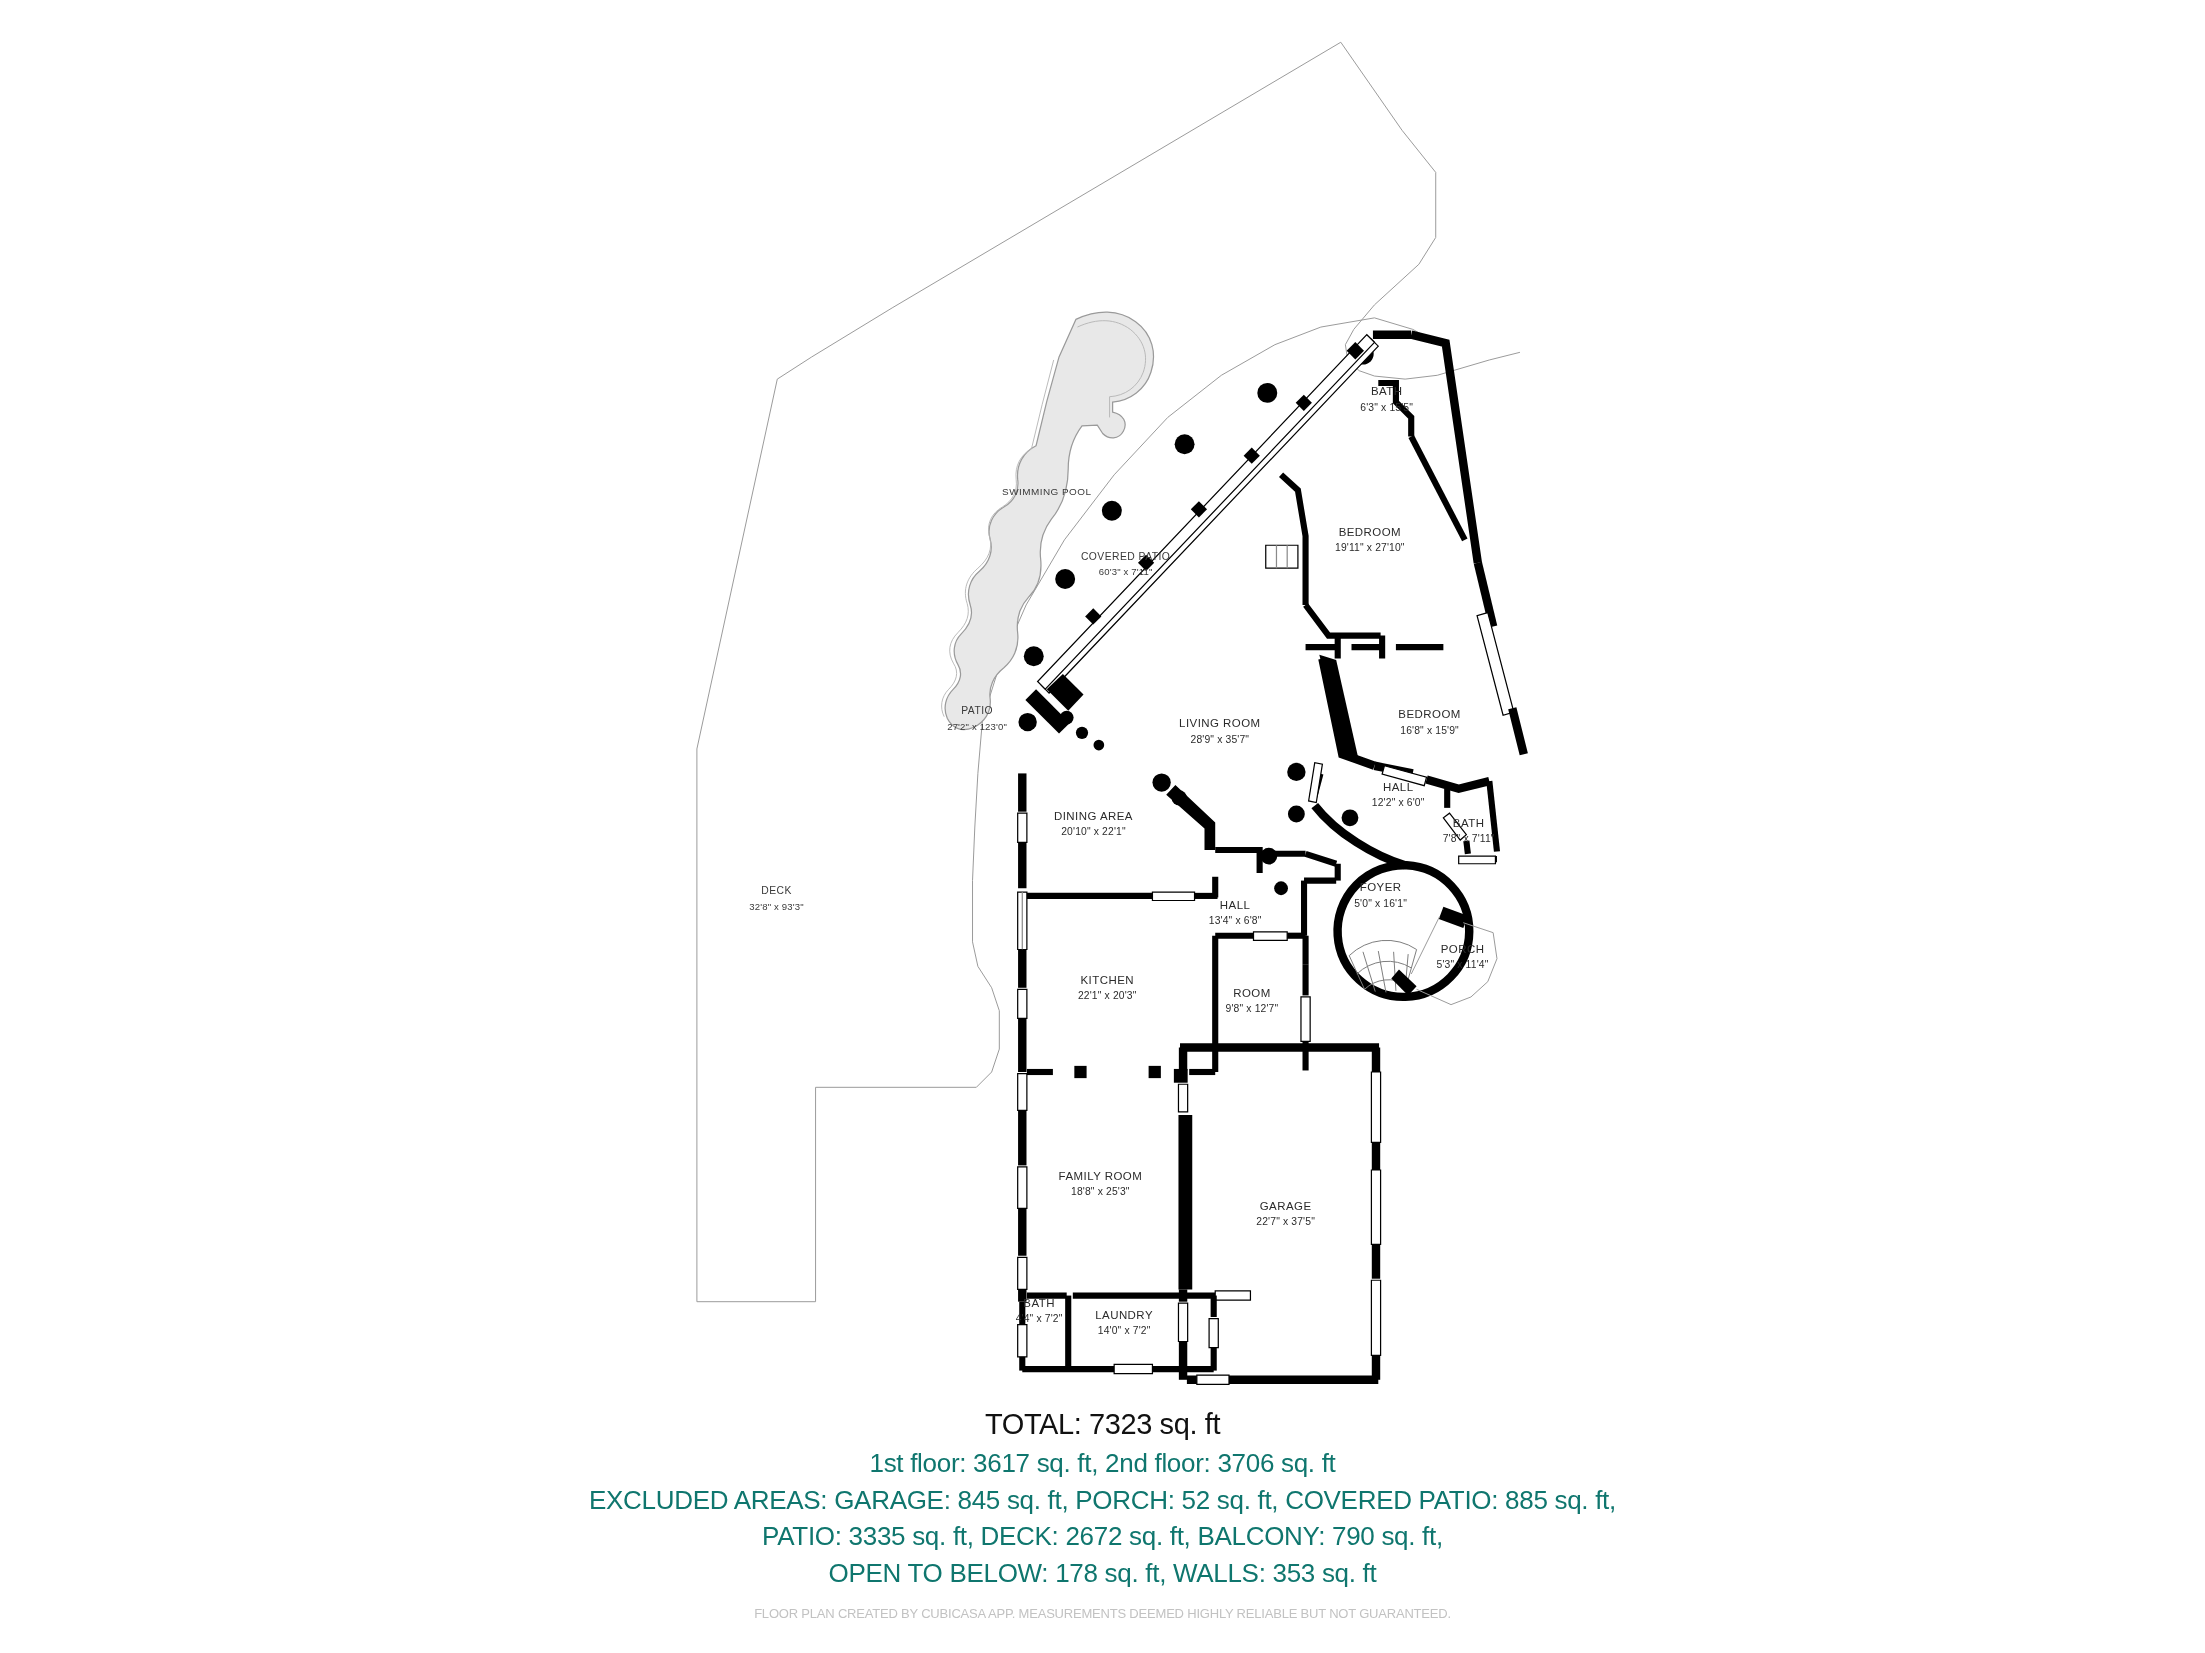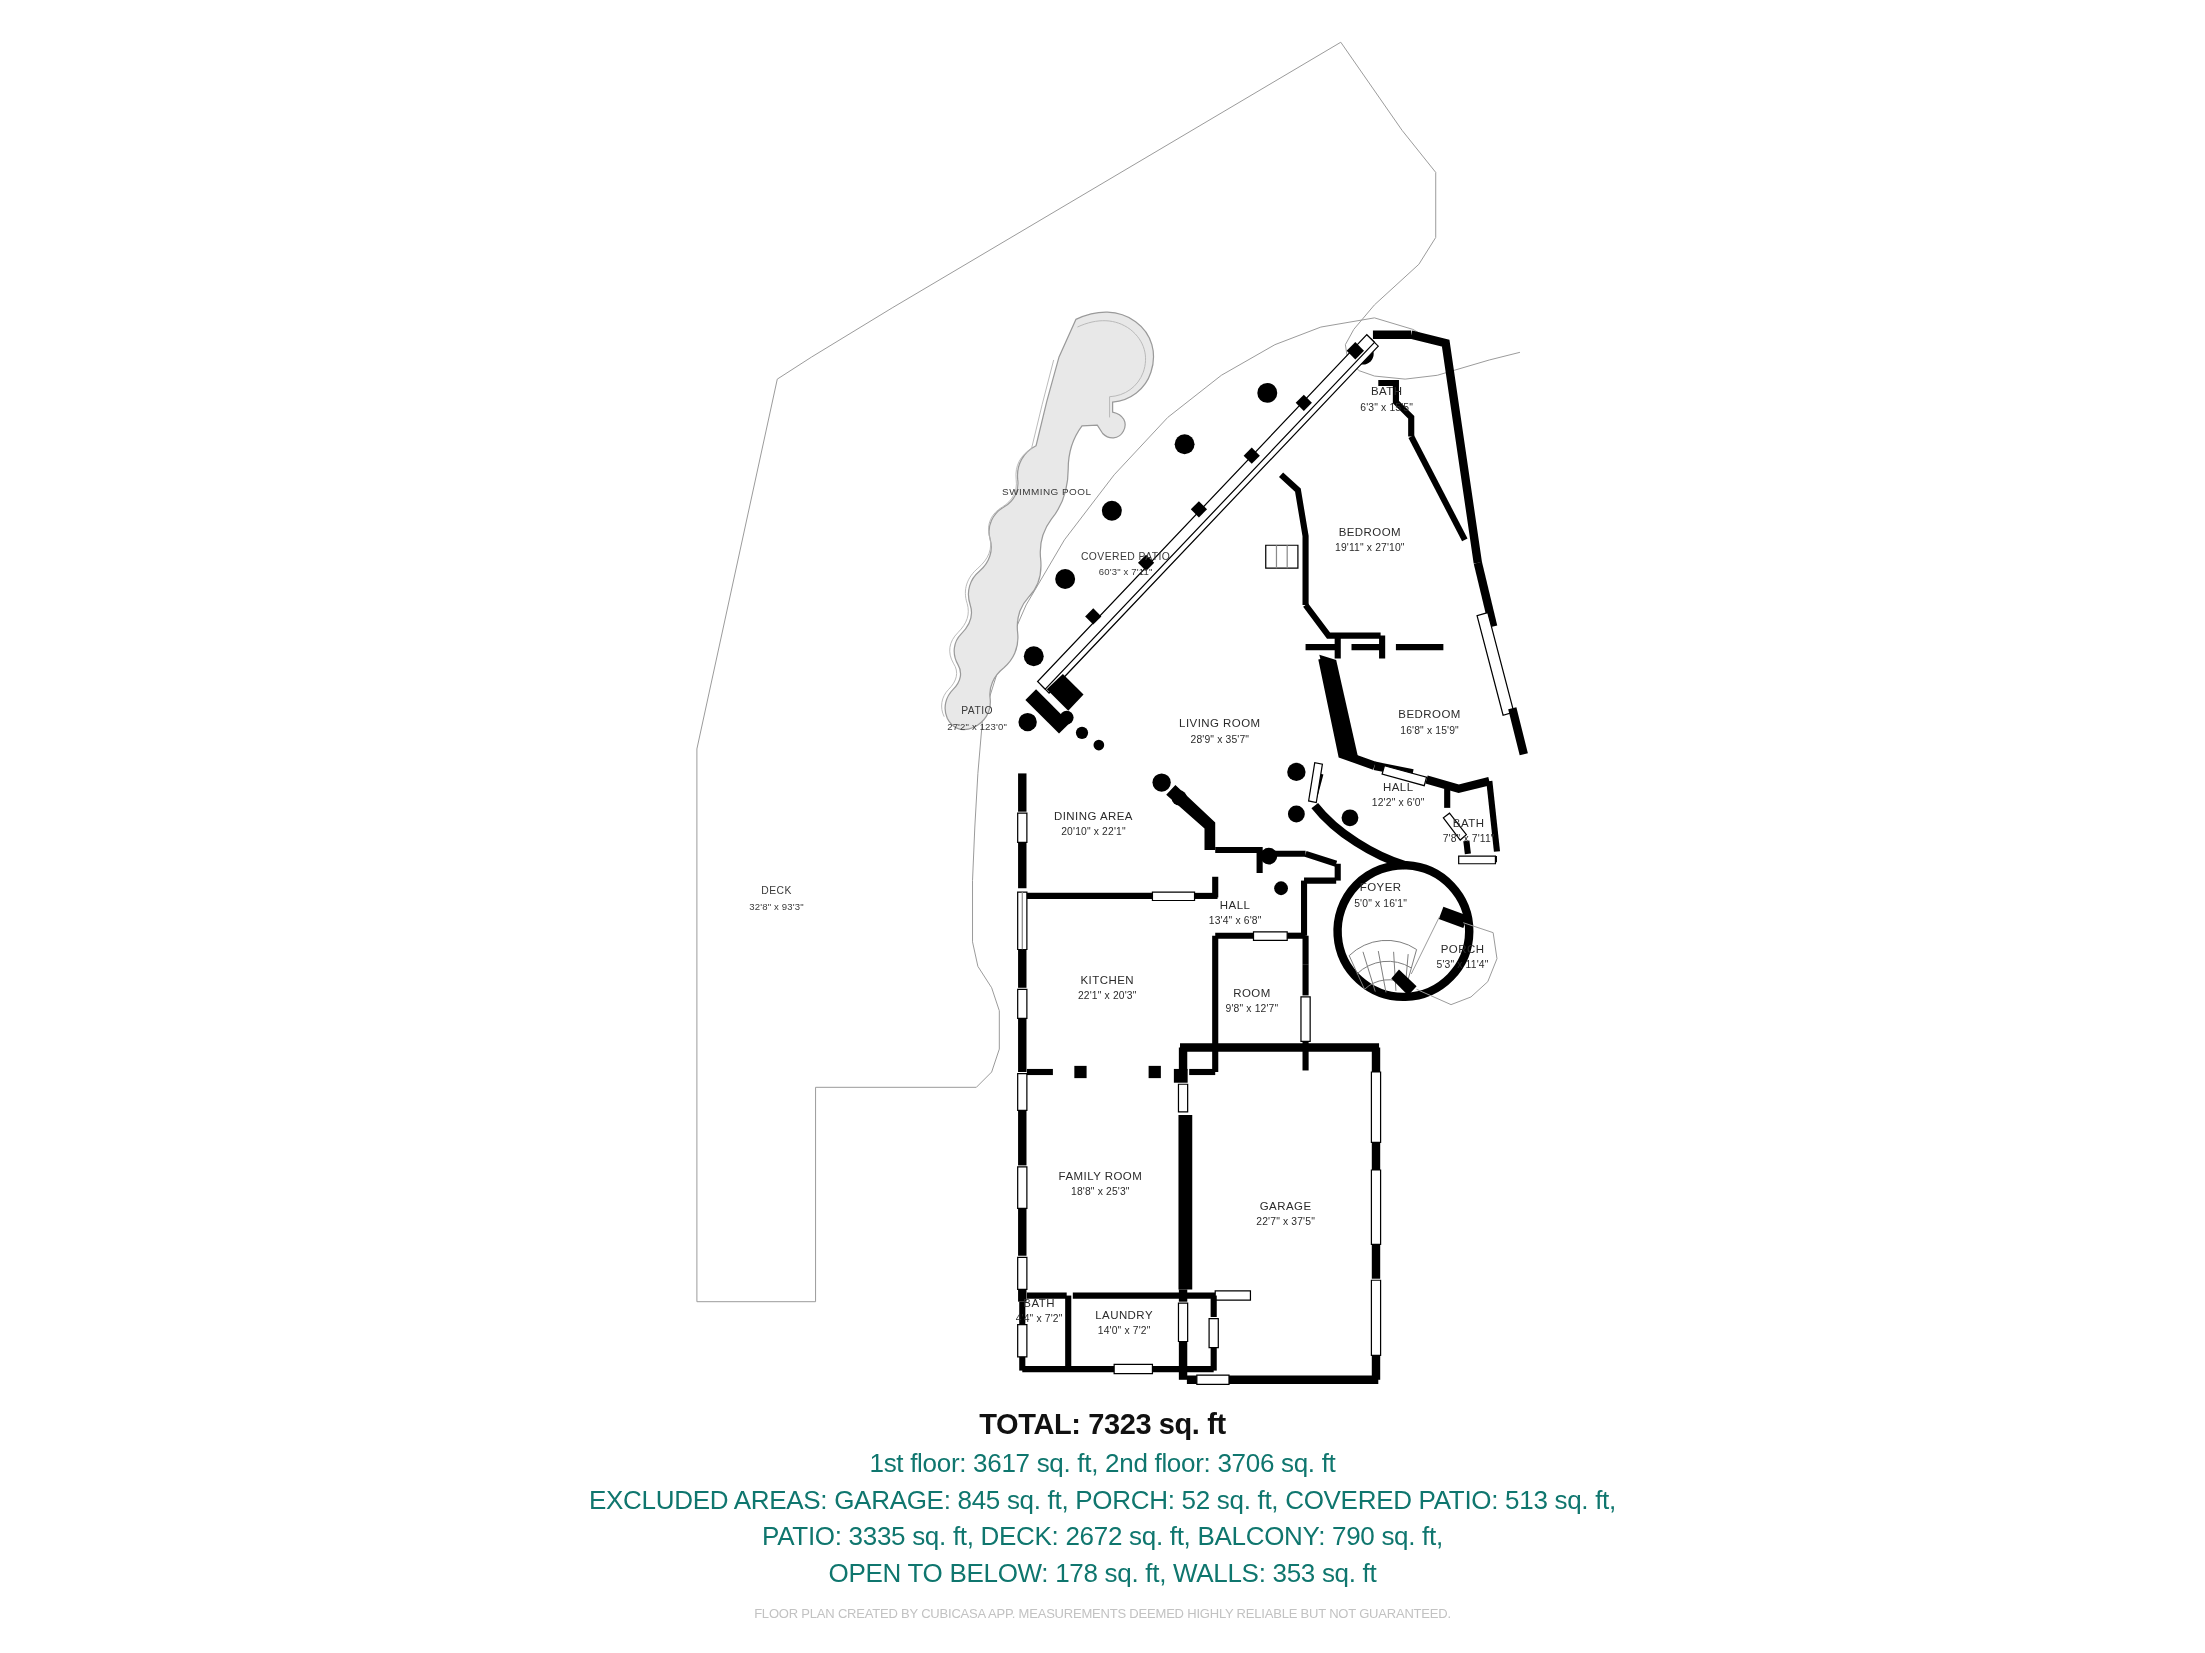--- a/index.html
+++ b/index.html
@@ -54,21 +54,21 @@
 
   #summary {
     position: absolute;
     left: 0;
     top: 1407px;
     width: 2205px;
     text-align: center;
   }
   .total-line {
     font-family: "Liberation Sans", sans-serif;
-    font-weight: bold;
+    font-weight: normal;
     font-size: 29px;
     letter-spacing: -0.4px;
     color: #111111;
     margin: 0 0 6.9px 0;
     line-height: 1.18;
   }
   .sum-line {
     font-family: "Liberation Sans", sans-serif;
     font-weight: 400;
     font-size: 26px;
@@ -395,21 +395,21 @@
           <text class="room-label room-dim" x="1009" y="1188" style="font-size:12.5px;fill:#3a3a3a">32'8" x 93'3"</text>
         </g>
       </g>
 
     </svg>
   </div>
 
   <div id="summary">
     <div class="total-line">TOTAL: 7323 sq. ft</div>
     <div class="sum-line">1st floor: 3617 sq. ft, 2nd floor: 3706 sq. ft</div>
-    <div class="sum-line">EXCLUDED AREAS: GARAGE: 845 sq. ft, PORCH: 52 sq. ft, COVERED PATIO: 513 sq. ft,</div>
+    <div class="sum-line">EXCLUDED AREAS: GARAGE: 845 sq. ft, PORCH: 52 sq. ft, COVERED PATIO: 885 sq. ft,</div>
     <div class="sum-line">PATIO: 3335 sq. ft, DECK: 2672 sq. ft, BALCONY: 790 sq. ft,</div>
     <div class="sum-line">OPEN TO BELOW: 178 sq. ft, WALLS: 353 sq. ft</div>
   </div>
 
   <div id="attribution">FLOOR PLAN CREATED BY CUBICASA APP. MEASUREMENTS DEEMED HIGHLY RELIABLE BUT NOT GUARANTEED.</div>
 
 </div>
 
 
 </body></html>

